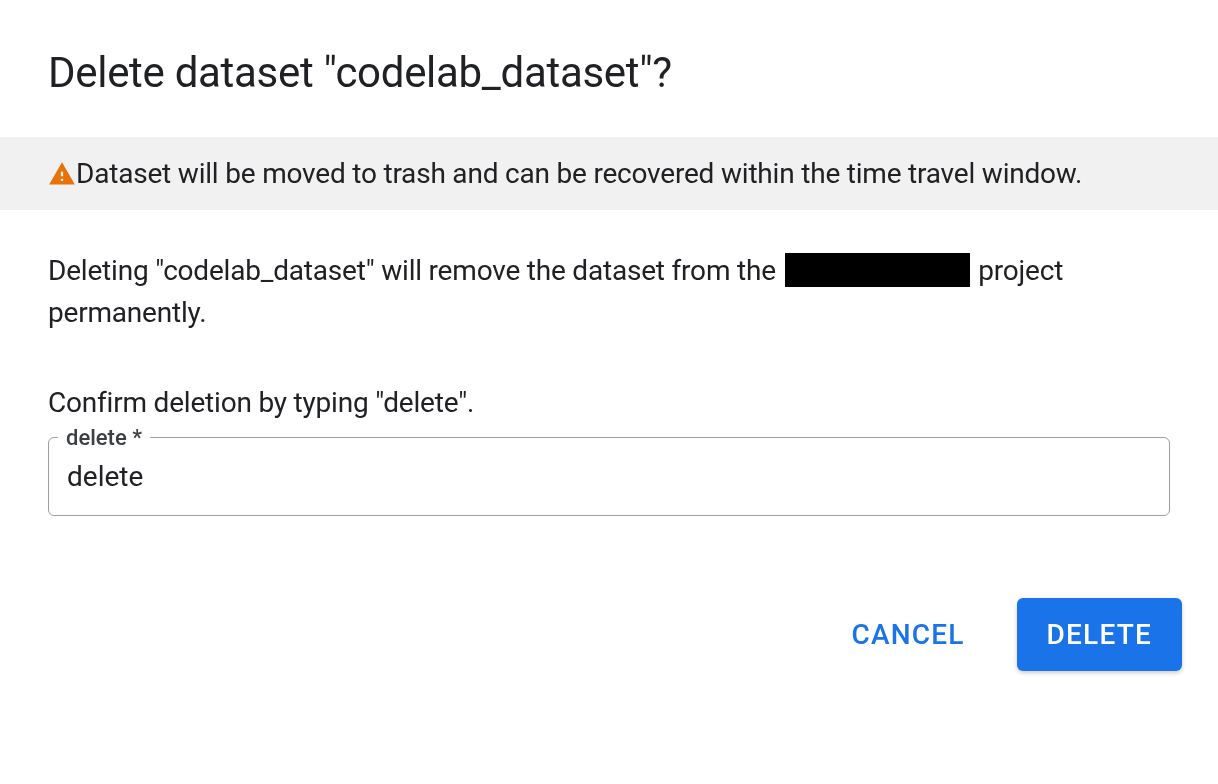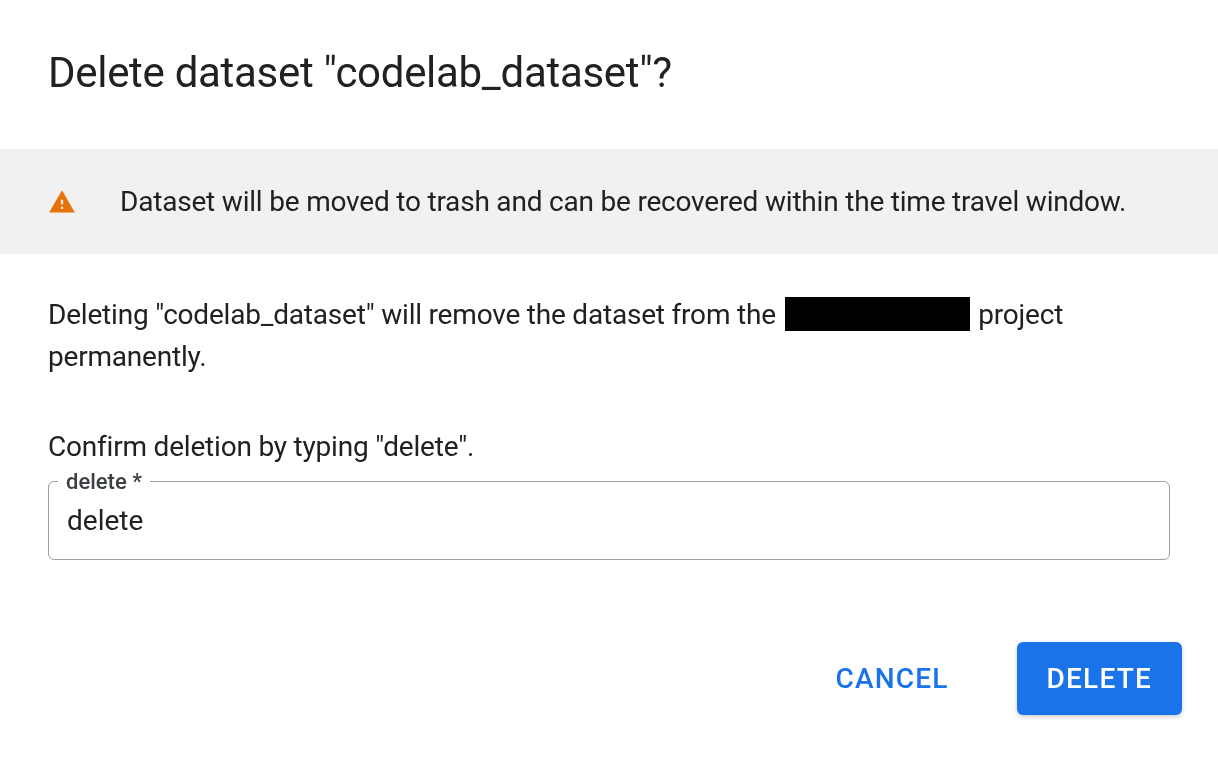--- a/index.html
+++ b/index.html
@@ -19,25 +19,24 @@
     }
     .dialog-title {
       font-size: 42px;
       font-weight: 400;
       padding: 48px 48px 32px 48px;
       letter-spacing: -0.3px;
       color: #202124;
     }
     .info-banner {
       background: #f1f1f1;
-      padding: 36px 48px;
+      padding: 20px 48px;
       display: flex;
       align-items: center;
-      gap: 44px;
-      margin-top: 20px;
+      margin-top: 8px;
     }
     .warning-icon {
       width: 28px;
       height: 28px;
       flex-shrink: 0;
     }
     .banner-text {
       font-size: 28px;
       color: #202124;
       letter-spacing: -0.2px;
@@ -85,21 +84,21 @@
       border-radius: 6px;
       padding: 22px 18px;
       font-size: 28px;
       font-family: inherit;
       color: #202124;
       outline: none;
     }
     .actions {
       display: flex;
       justify-content: flex-end;
-      gap: 44px;
+      gap: 28px;
       padding: 82px 36px 36px 48px;
       align-items: center;
     }
     .btn-cancel {
       background: transparent;
       border: none;
       color: #1a73e8;
       font-size: 28px;
       font-weight: 500;
       letter-spacing: 1.2px;

